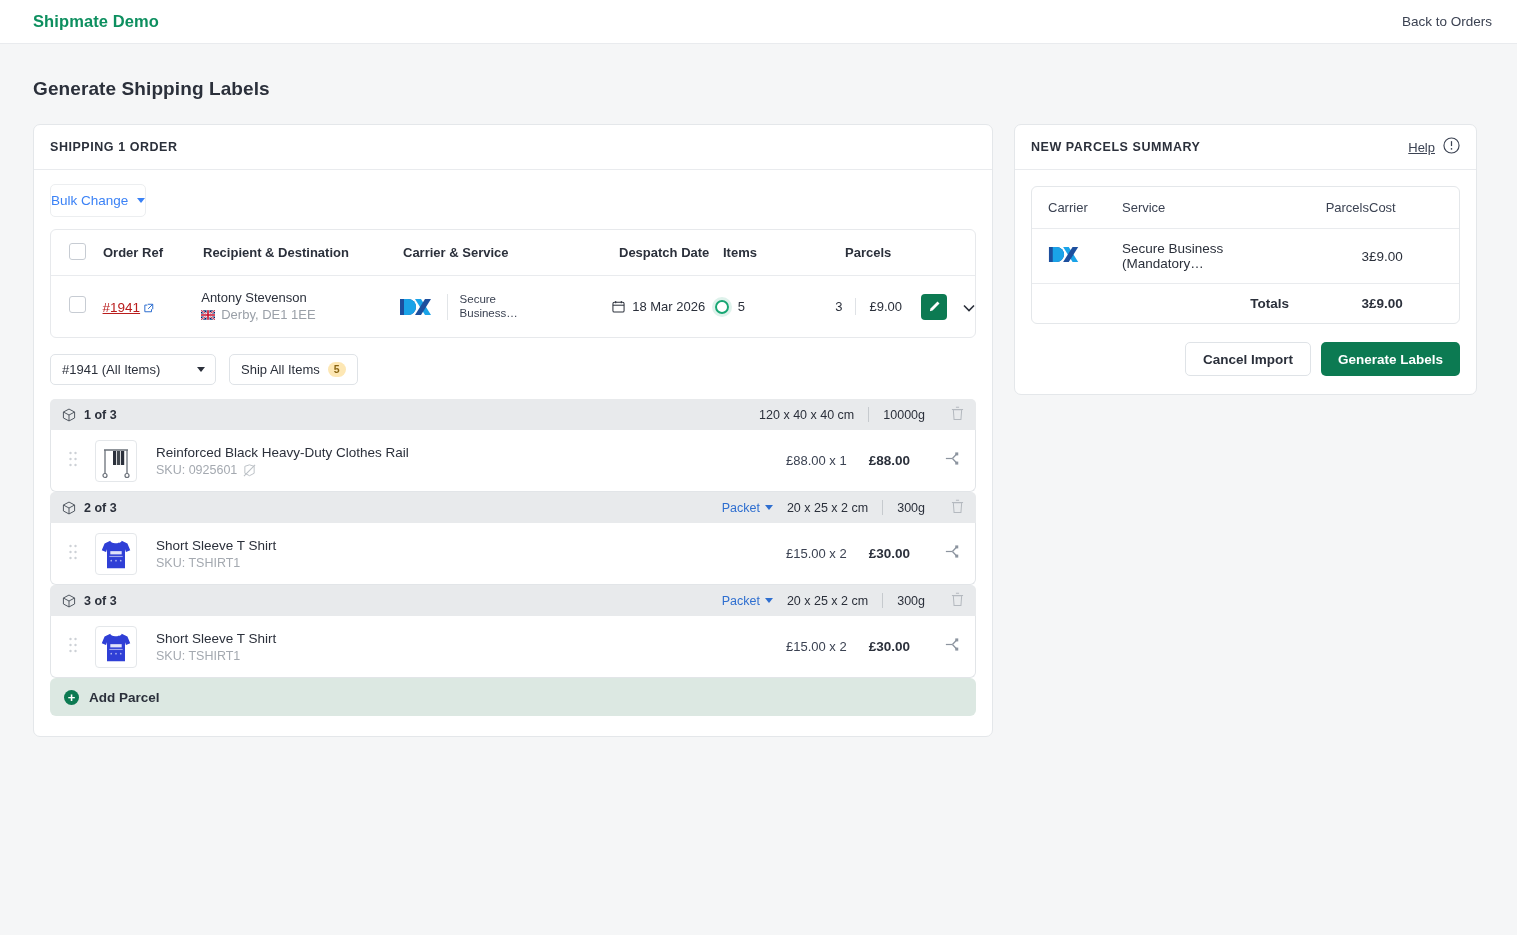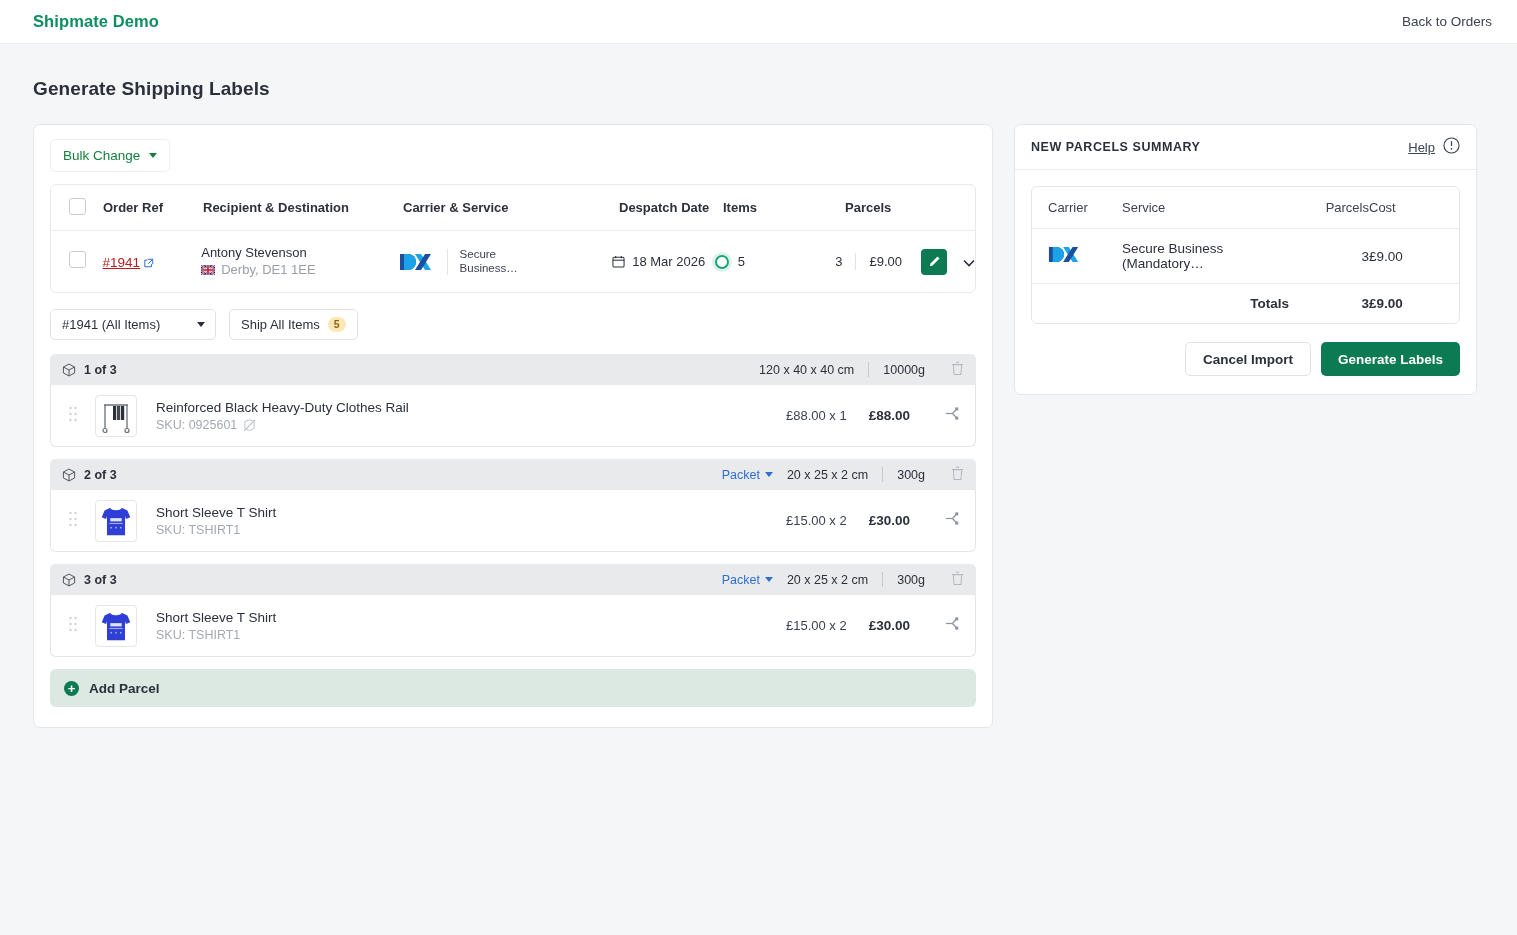--- a/index.html
+++ b/index.html
@@ -37,23 +37,23 @@
   }
   .card-head-title { font-size: 12.5px; font-weight: bold; letter-spacing: .55px; }
 
   .help-wrap { display: flex; align-items: center; gap: 8px; }
   .help-link { font-size: 13px; color: #3b4252; text-decoration: underline; }
 
   
   .toolbar { padding: 14px 16px 12px 16px; }
   .bulk-btn {
     display: inline-flex; align-items: center; gap: 9px;
-    height: 33px; padding: 0 12px;
+    height: 33px; padding: 0 0;
     border: 1px solid #eceef0; border-radius: 5px; background: #fff;
-    color: #15803d; font-size: 13.5px;
+    color: #3b82f6; font-size: 13.5px;
   }
   .caret { width: 0; height: 0; border-left: 4px solid transparent; border-right: 4px solid transparent; border-top: 5px solid currentColor; display:inline-block; }
 
   
   .order-table { margin: 0 16px; border: 1px solid #e7e9ec; border-radius: 6px; overflow: hidden; }
   .otr { display: flex; align-items: center; }
   .otr.head { height: 46px; border-bottom: 1px solid #e9ebee; font-size: 13px; font-weight: bold; }
   .otr.body { height: 61px; }
   .c-check { width: 52px; padding-left: 18px; }
   .c-ref   { width: 100px; }
@@ -99,21 +99,21 @@
   }
   .ship-all {
     height: 31px; border: 1px solid #dfe3e7; border-radius: 5px; background: #fff;
     display: inline-flex; align-items: center; gap: 8px; padding: 0 11px; font-size: 13px;
   }
   .pill {
     background: #fde7b4; color: #8a6512; font-size: 10.5px; font-weight: bold;
     border-radius: 9px; padding: 2px 6px; line-height: 1;
   }
 
-  .parcel-block { margin-bottom: 12px; }
+  .parcel-block { }
   .parcel-head {
     height: 31px; background: #e8eaec; border-radius: 5px 5px 0 0;
     display: flex; align-items: center; justify-content: space-between; padding: 0 12px 0 12px;
     font-size: 12.5px;
   }
   .ph-left { display: flex; align-items: center; gap: 8px; font-weight: bold; font-size: 12.5px; }
   .ph-right { display: flex; align-items: center; gap: 0; font-size: 12.5px; }
   .pkt-link { color: #2f6fd0; display: inline-flex; align-items: center; gap: 5px; margin-right: 14px; }
   .dim { color: #2b303b; }
   .ph-div { width: 1px; height: 15px; background: #c6cace; margin: 0 14px; }
@@ -169,20 +169,23 @@
   <div class="back-link">Back to Orders</div>
 </div>
 
 <div class="page-title">Generate Shipping Labels</div>
 
 <div class="columns">
 
   <div class="col-left">
     <div class="card">
 
+      <div class="card-head">
+        <div class="card-head-title">SHIPPING 1 ORDER</div>
+      </div>
 
       <div class="toolbar">
         <div class="bulk-btn">
           <span>Bulk Change</span>
           <span class="caret"></span>
         </div>
       </div>
 
       <div class="order-table">
         <div class="otr head">

